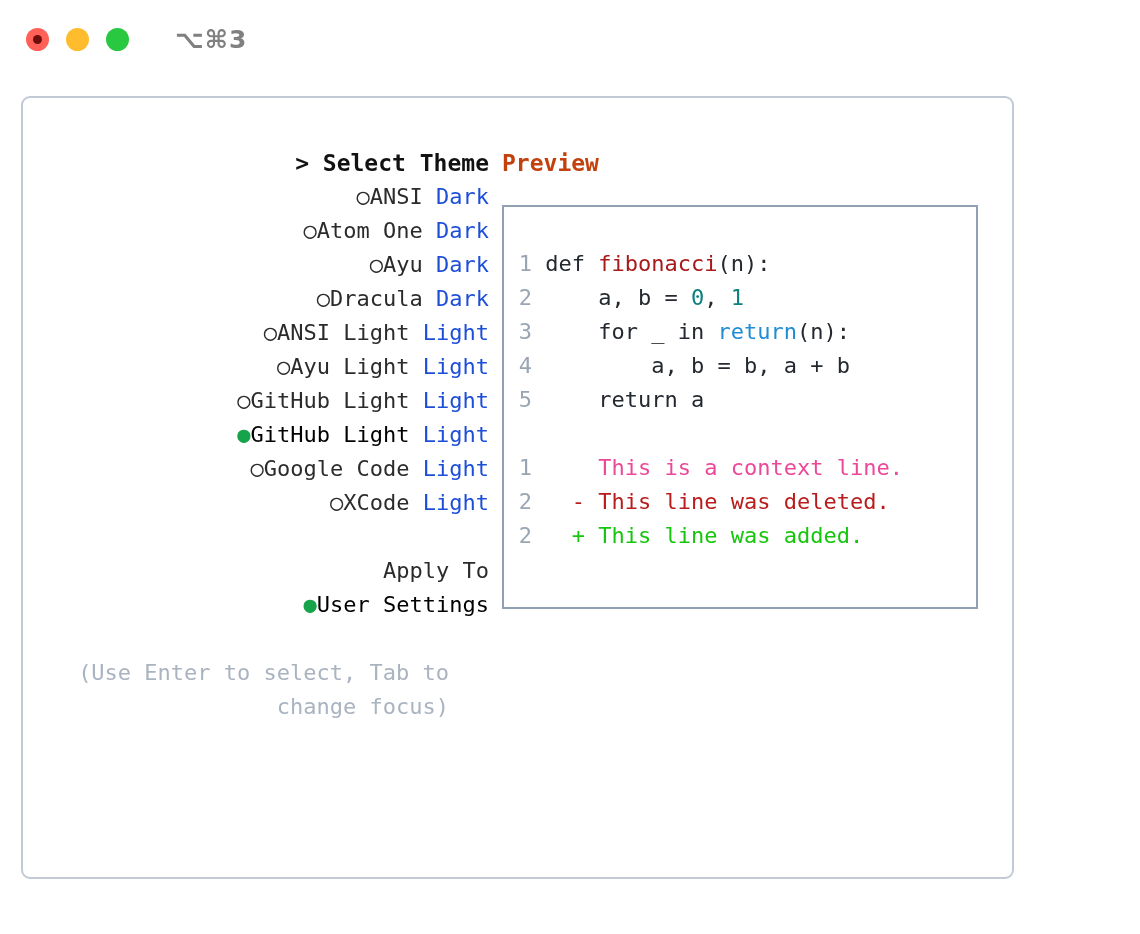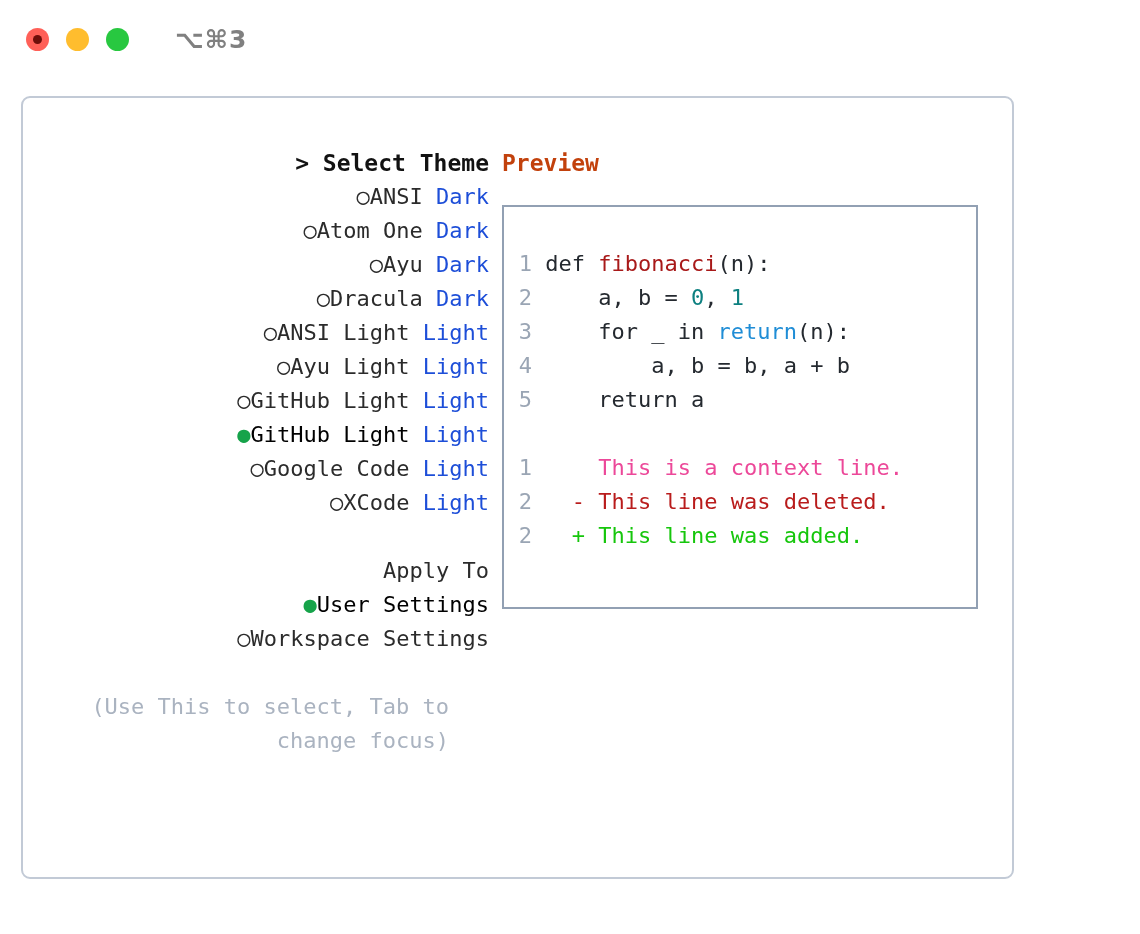--- a/index.html
+++ b/index.html
@@ -197,24 +197,23 @@
             <div class="opt-row"><span class="bullet bullet-filled">●</span><span class="opt-name selected">GitHub Light</span><span> </span><span class="opt-variant">Light</span></div>
             <div class="opt-row"><span class="bullet bullet-empty">○</span><span class="opt-name">Google Code</span><span> </span><span class="opt-variant">Light</span></div>
             <div class="opt-row"><span class="bullet bullet-empty">○</span><span class="opt-name">XCode</span><span> </span><span class="opt-variant">Light</span></div>
           </div>
 
         <div class="spacer"></div>
 
         <div class="apply-title"><span class="bullet"> </span><span>Apply To</span></div>
         <div id="apply-list">
             <div class="opt-row"><span class="bullet bullet-filled">●</span><span class="opt-name selected">User Settings</span></div>
-            <div class="opt-row"><span class="bullet bullet-empty">○</span><span class="opt-name">Workspace Settings</span></div>
           </div>
 
-        <div class="hint">(Use This to select, Tab to change focus)</div>
+        <div class="hint">(Use Enter to select, Tab to change focus)</div>
       </div>
 
       <div class="right-col">
         <div class="preview-title">Preview</div>
         <div class="preview-box">
           <div id="code-block">
               <div class="code-line"><span class="ln">1</span><span> </span><span>def </span><span class="tok-fn">fibonacci</span><span>(n):</span></div>
               <div class="code-line"><span class="ln">2</span><span>     </span><span>a, b = </span><span class="tok-num">0</span><span>, </span><span class="tok-num">1</span></div>
               <div class="code-line"><span class="ln">3</span><span>     </span><span>for _ in </span><span class="tok-builtin">return</span><span>(n):</span></div>
               <div class="code-line"><span class="ln">4</span><span>         </span><span>a, b = b, a + b</span></div>

